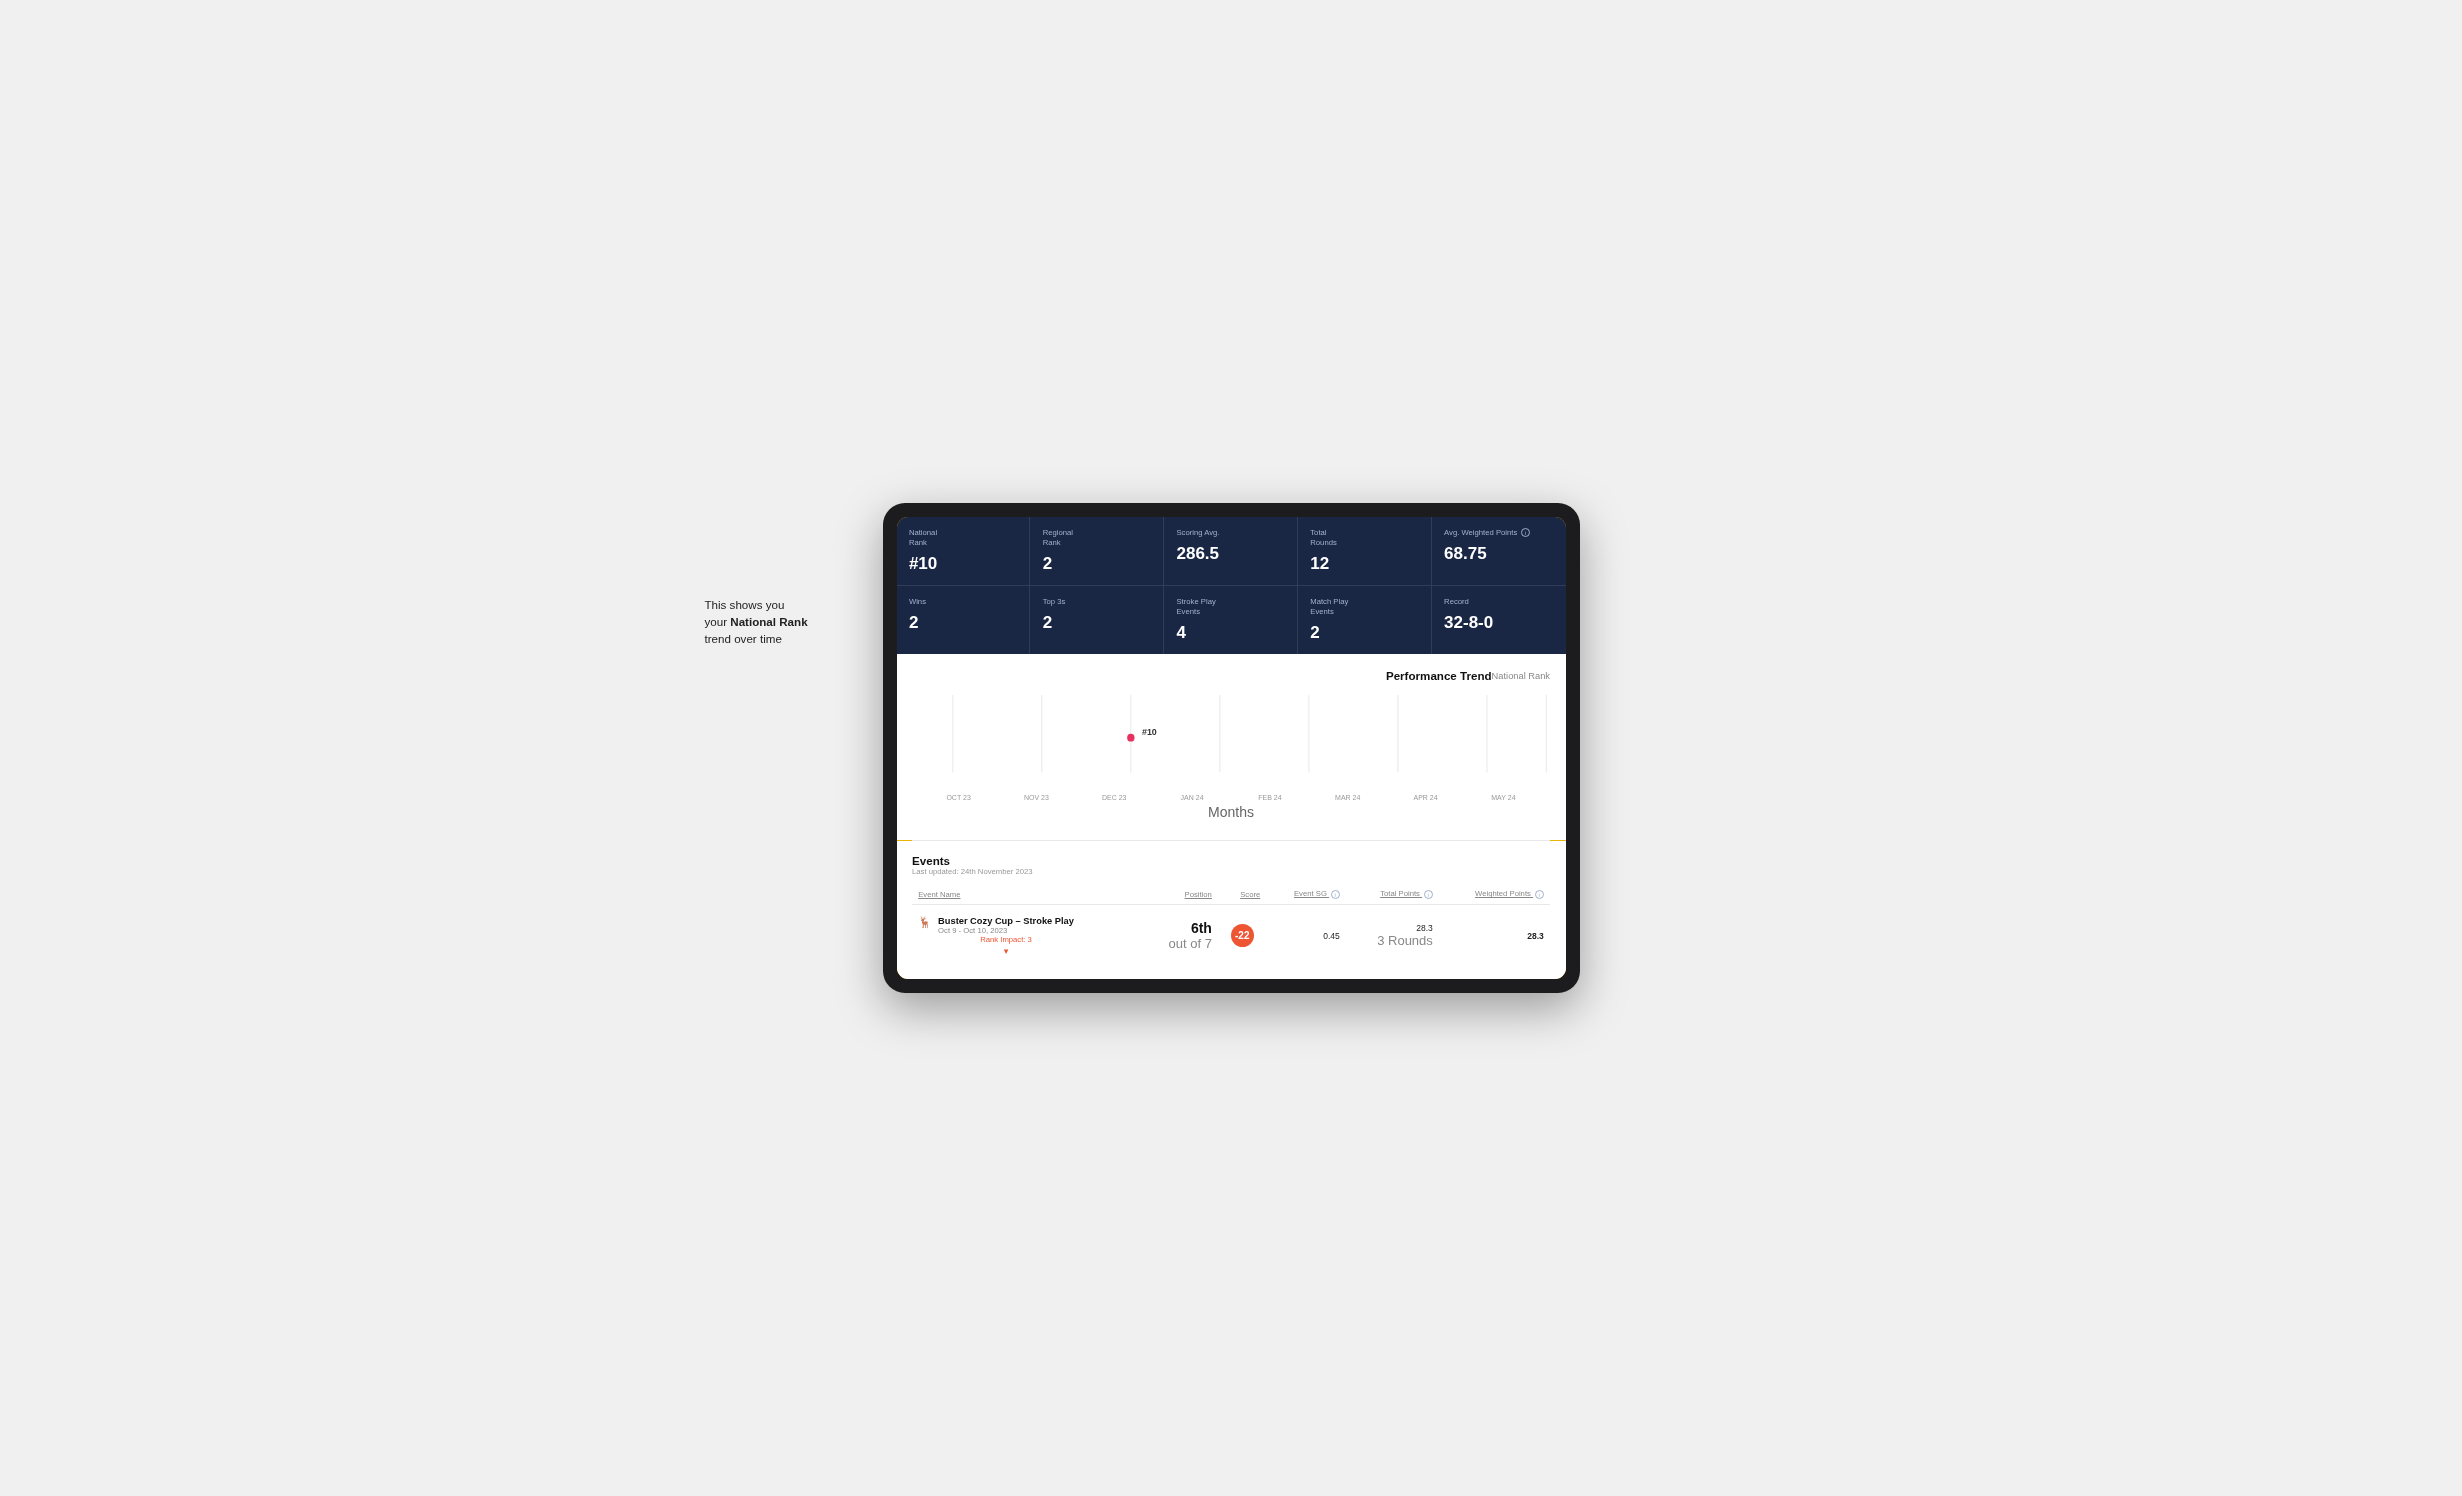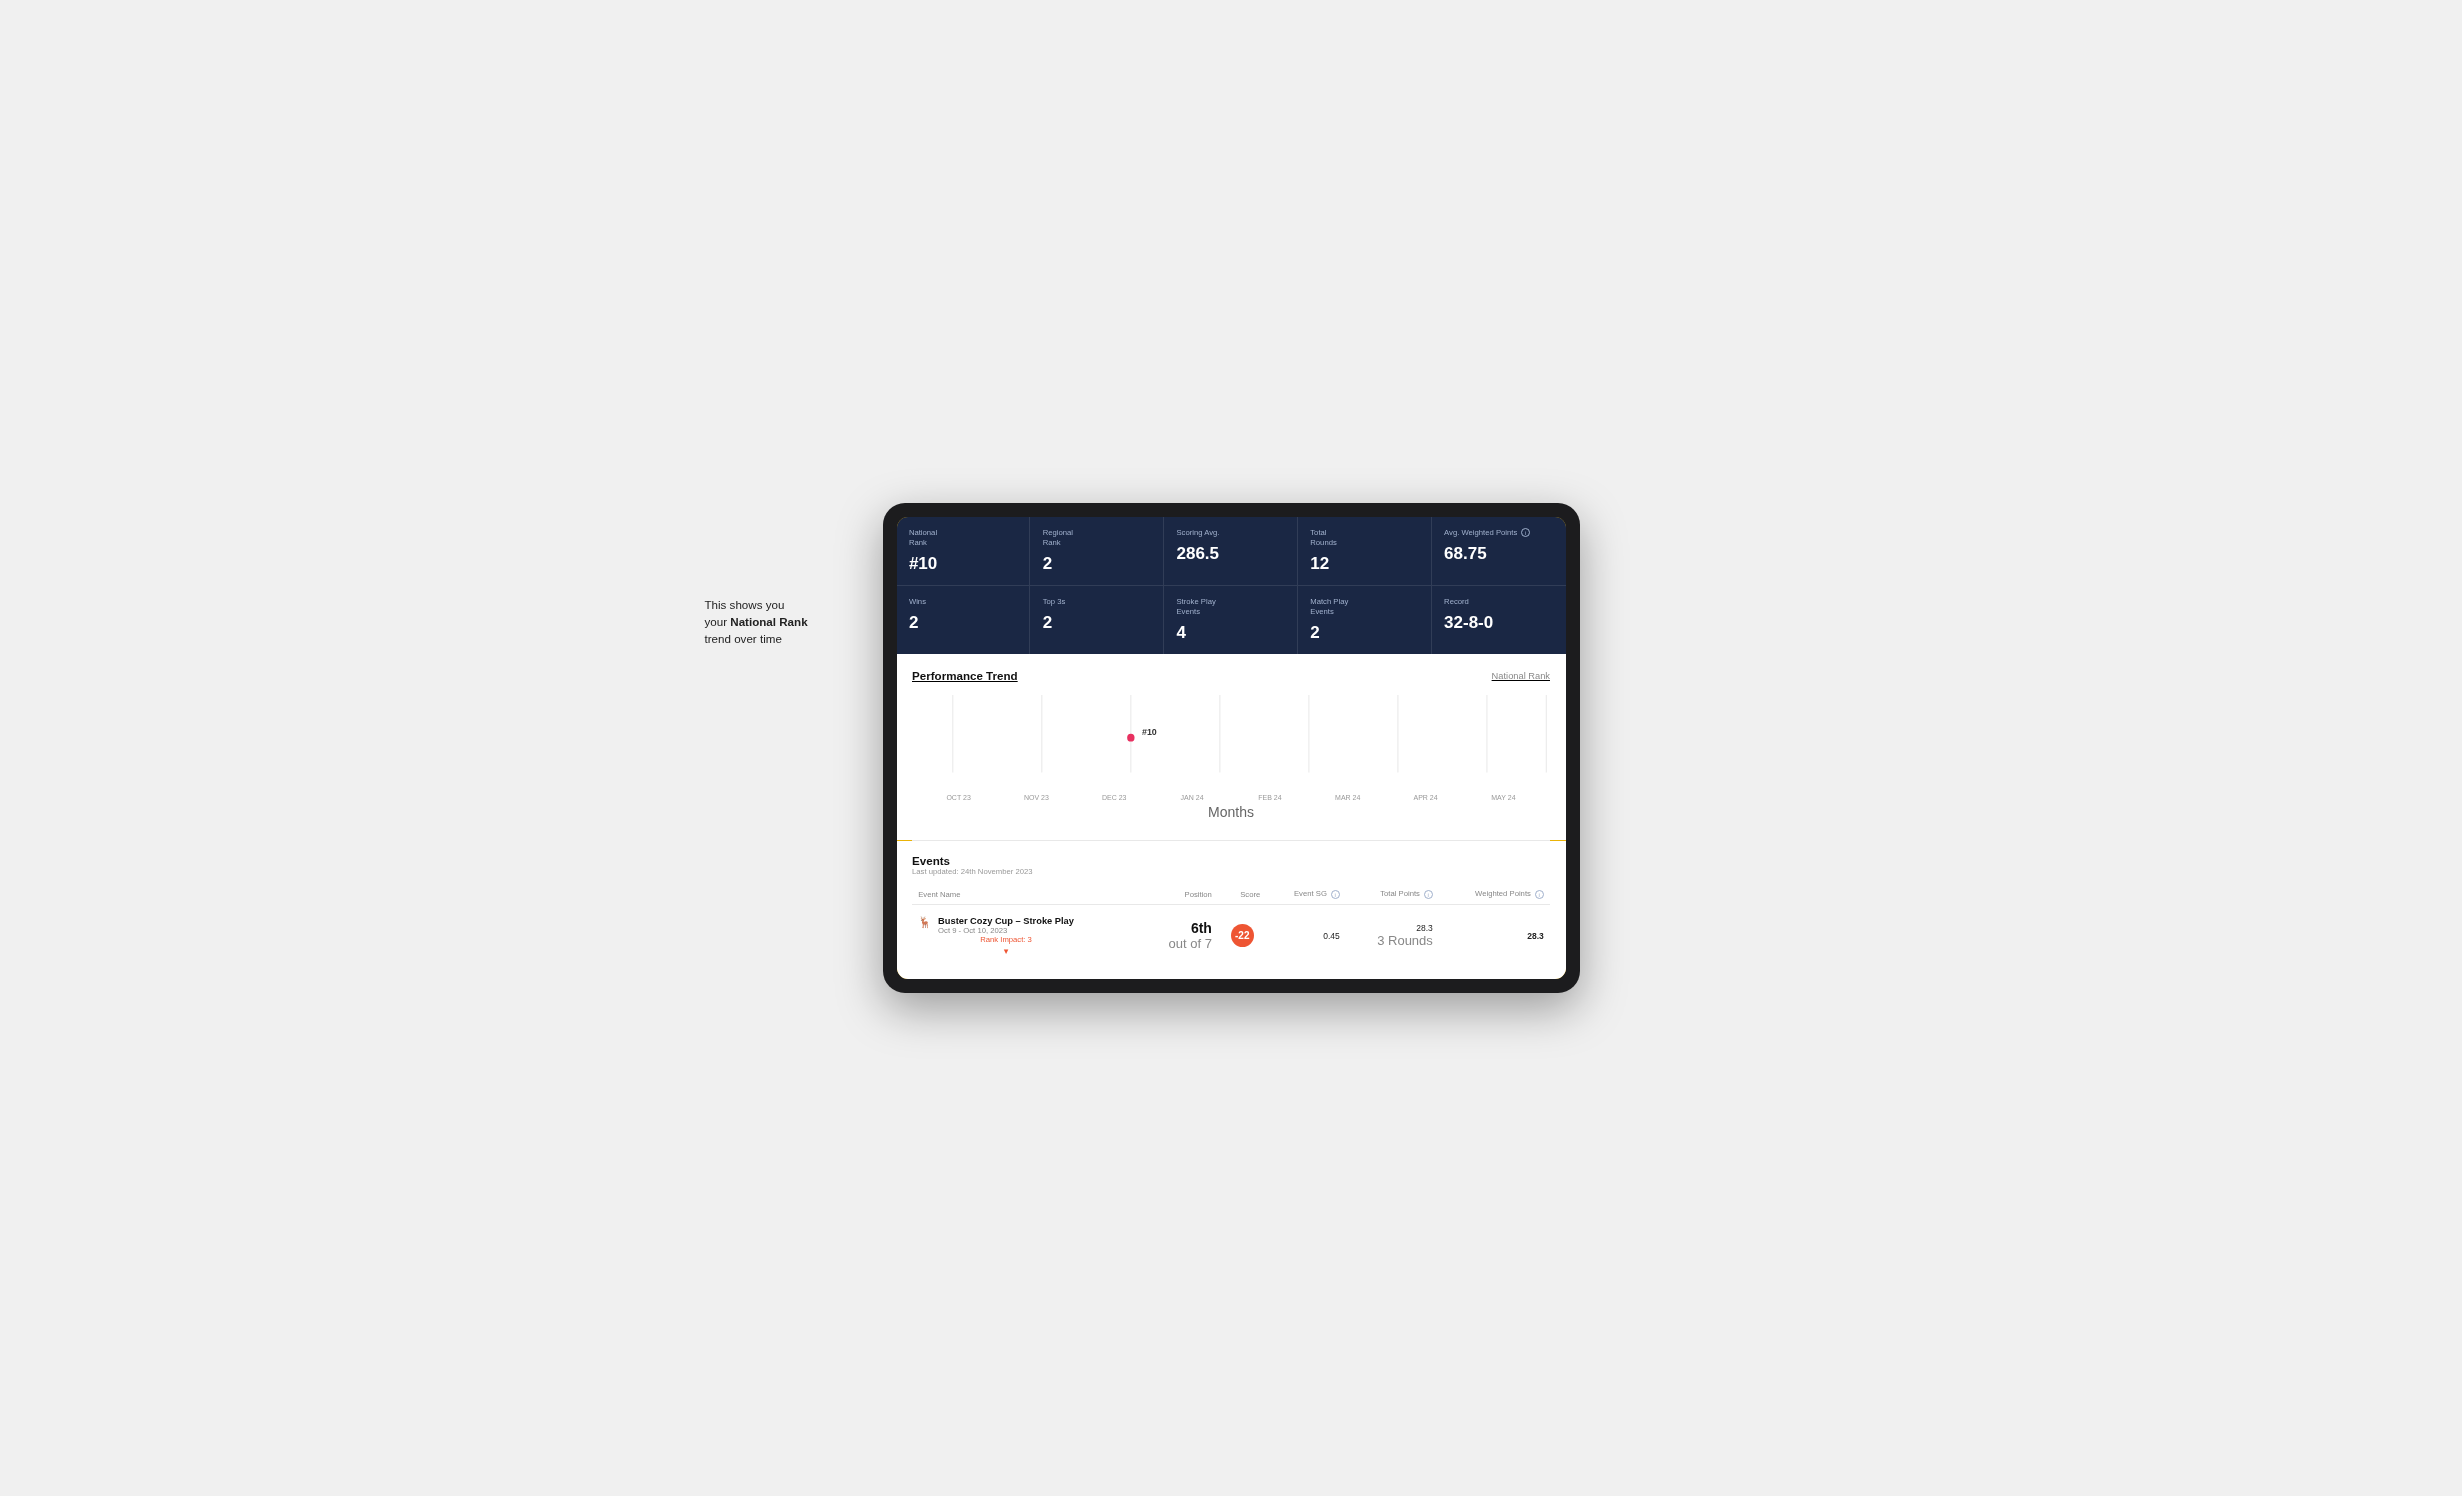--- a/index.html
+++ b/index.html
@@ -73,24 +73,23 @@
       line-height: 8.5px;
       margin-left: 1.5px;
       vertical-align: middle;
     }
     .performance-section {
       padding: 15.5px 15.5px 7.7px;
       background: #fff;
     }
     .performance-header {
       display: flex;
-      justify-content: space-between;
+      justify-content: flex-end;
       align-items: center;
       margin-bottom: 12.4px;
-      text-decoration: underline;
     }
     .performance-title {
       font-size: 11.6px;
       font-weight: 700;
       color: #111;
     }
     .performance-subtitle {
       font-size: 9.3px;
       color: #888;
     }
@@ -144,20 +143,21 @@
       width: 100%;
       border-collapse: collapse;
     }
     .events-table th {
       font-size: 7.7px;
       color: #888;
       font-weight: 500;
       padding: 4.6px 6.2px;
       text-align: left;
       border-bottom: 0.8px solid #e8e8e8;
+      text-decoration: underline;
     }
     .events-table th.right { text-align: right; }
     .events-table td {
       padding: 7.7px 6.2px;
       font-size: 8.5px;
       color: #222;
       vertical-align: middle;
     }
     .event-name {
       font-size: 9.3px;

